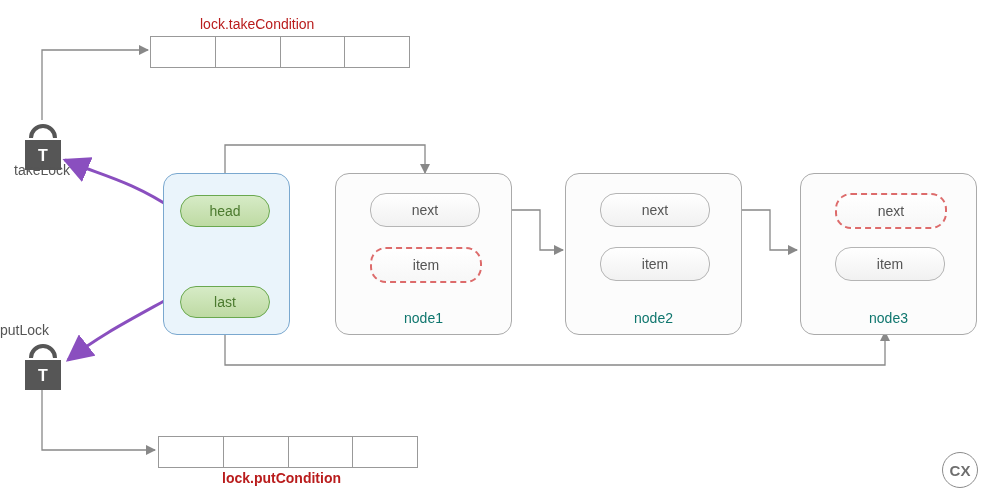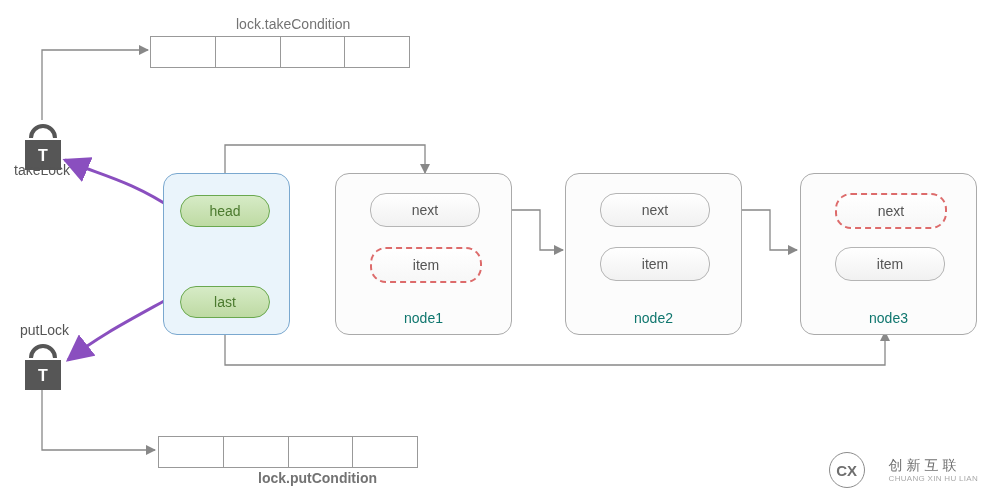--- a/index.html
+++ b/index.html
@@ -12,22 +12,21 @@
     font-size: 13px;
     color: #555;
     position: relative;
     overflow: hidden;
   }
   svg { position: absolute; top: 0; left: 0; }
 
   .label {
     position: absolute;
     font-size: 14px;
-    color: #737373;
-    margin-left: 36px;
+    color: #b91c1c;
   }
 
   .queue-box {
     position: absolute;
     border: 1px solid #999;
     background: #fff;
     display: flex;
   }
   .queue-cell {
     border-right: 1px solid #999;
@@ -142,21 +141,21 @@
   </g>
 
   <g transform="translate(25,340)">
     <path d="M 6 18 A 12 12 0 1 1 30 18" stroke="#565656" stroke-width="4" fill="none"></path>
     <rect x="0" y="20" width="36" height="30" fill="#565656"></rect>
     <text x="18" y="41" text-anchor="middle" fill="#fff" font-size="16" font-weight="bold" font-family="Arial">T</text>
   </g>
 </svg>
 
 <div class="lock-label" style="left:14px; top:162px;">takeLock</div>
-<div class="lock-label" style="left:20px; top:322px;">putLock</div>
+<div class="lock-label" style="left:0; top:322px;">putLock</div>
 
 <div class="label" style="left:200px; top:16px;">lock.takeCondition</div>
 <div class="queue-box" style="left:150px; top:36px; width:258px; height:30px;">
   <div class="queue-cell"></div>
     <div class="queue-cell"></div>
     <div class="queue-cell"></div>
     <div class="queue-cell"></div>
 </div>
 
 <div class="queue-box" style="left:158px; top:436px; width:258px; height:30px;">
@@ -184,17 +183,13 @@
 <div class="field-box" style="left:600px; top:247px; width:108px; height:32px;">item</div>
 
 <div class="node-box" style="left:800px; top:173px; width:175px; height:160px;">
   <div class="node-title">node3</div>
 </div>
 <div class="field-box red-dash" style="left:835px; top:193px; width:108px; height:32px;">next</div>
 <div class="field-box" style="left:835px; top:247px; width:108px; height:32px;">item</div>
 
 <div class="watermark">
   <div class="cx">CX</div>
-  <div class="txt">
-    <div class="cn">创新互联</div>
-    <div class="py">CHUANG XIN HU LIAN</div>
-  </div>
 </div>
 
 </body></html>

